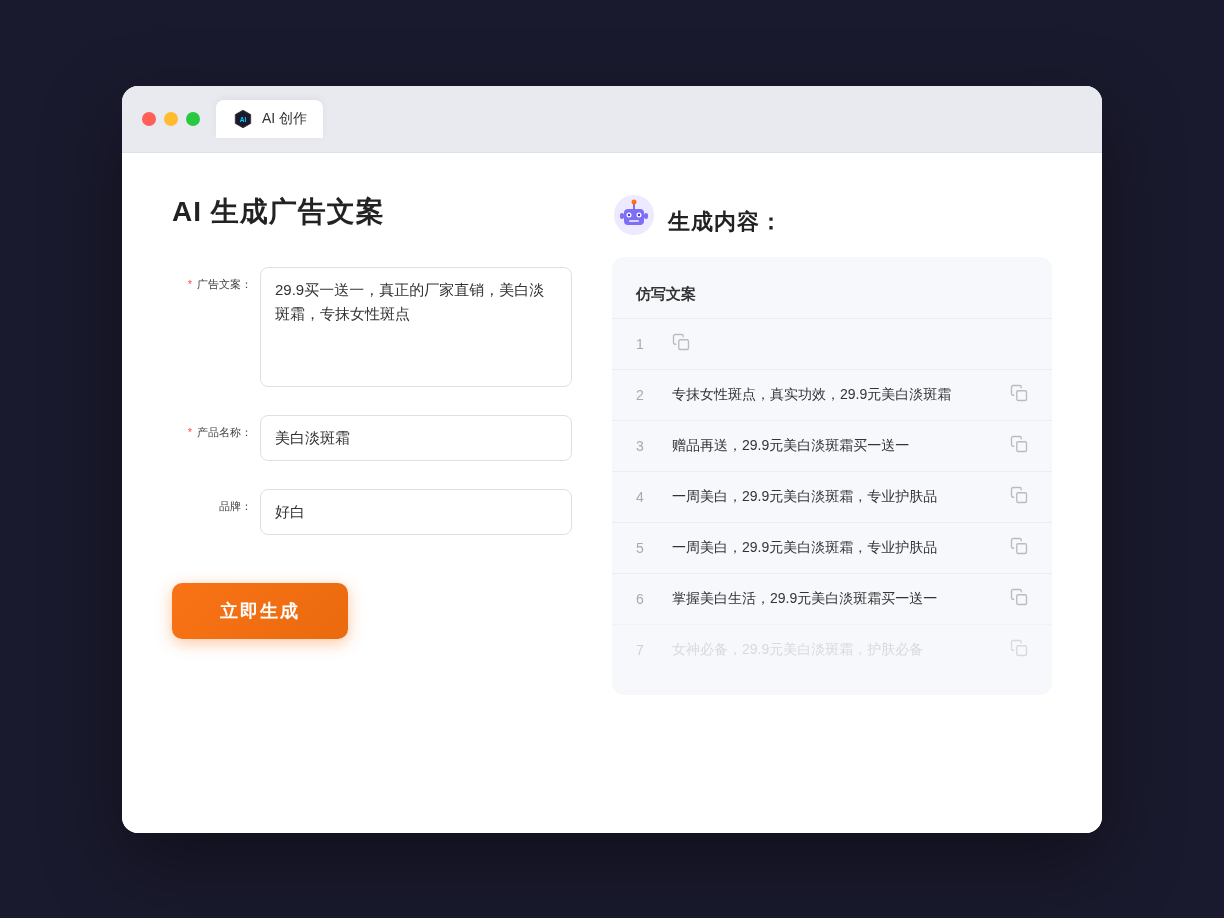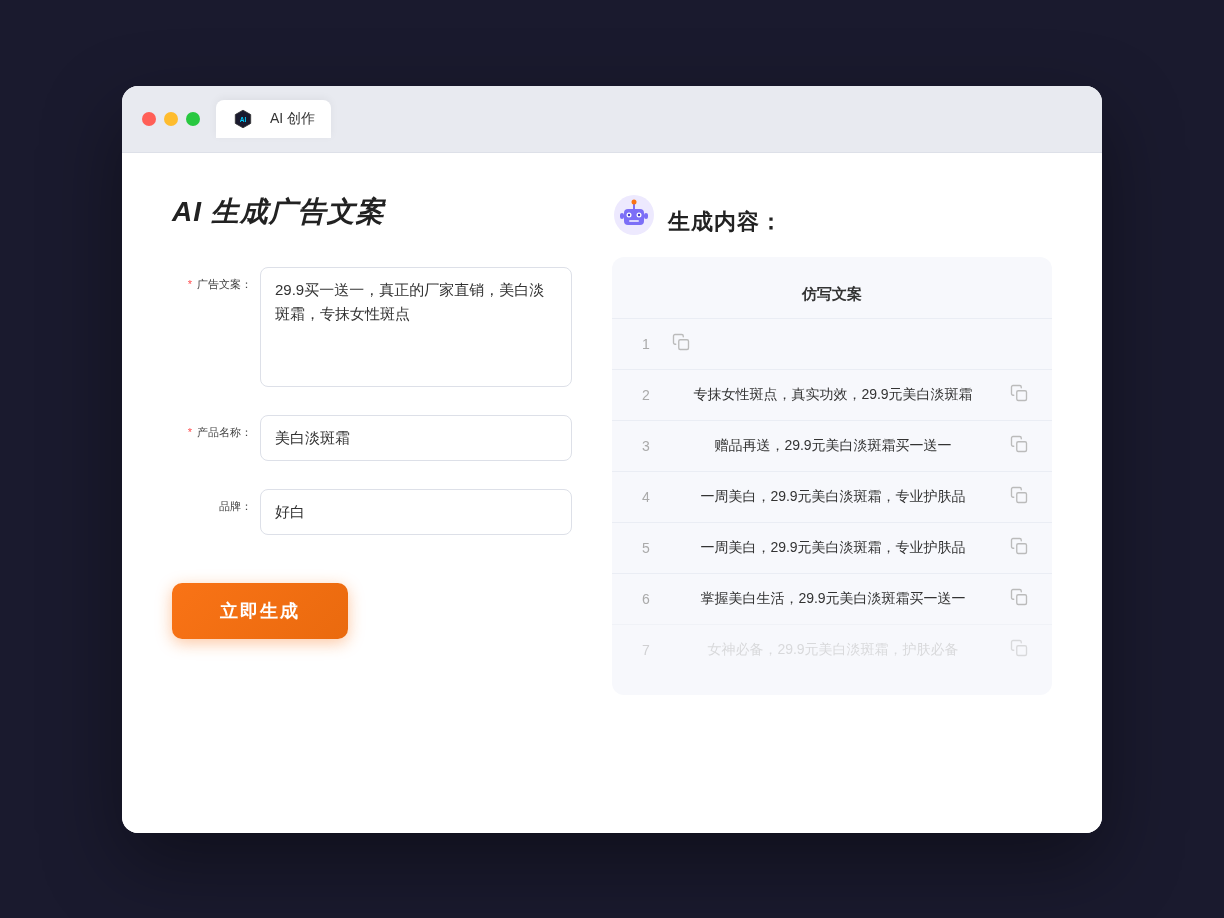--- a/index.html
+++ b/index.html
@@ -44,21 +44,21 @@
     .tl-red { background: #ff5f57; }
     .tl-yellow { background: #febc2e; }
     .tl-green { background: #28c840; }
 
     .tab {
       background: #fff;
       border-radius: 8px 8px 0 0;
       padding: 8px 16px;
       display: flex;
       align-items: center;
-      gap: 16px;
+      gap: 8px;
       font-size: 14px;
       color: #333;
       box-shadow: 0 -2px 8px rgba(0,0,0,0.05);
     }
 
     .tab-icon {
       width: 22px;
       height: 22px;
     }
 
@@ -77,21 +77,20 @@
     .left-panel {
       flex: 0 0 400px;
     }
 
     .page-title {
       font-size: 28px;
       font-weight: 700;
       color: #222;
       margin-bottom: 36px;
       letter-spacing: 1px;
-      font-style: italic;
     }
 
     .form-group {
       display: flex;
       align-items: flex-start;
       margin-bottom: 28px;
       gap: 8px;
     }
 
     .form-label {
@@ -162,21 +161,20 @@
       font-weight: 600;
       color: #222;
       letter-spacing: 1px;
     }
 
     .result-box {
       background: #f7f8fc;
       border-radius: 12px;
       padding: 20px 0;
       overflow: hidden;
-      text-align: center;
     }
 
     .result-table-header {
       padding: 8px 24px 14px;
       font-size: 15px;
       font-weight: 700;
       color: #333;
     }
 
     .result-row {

